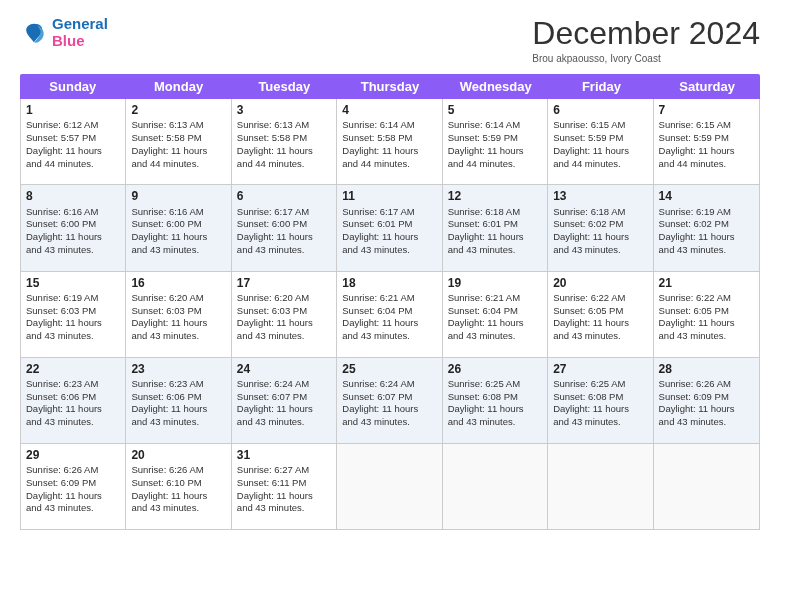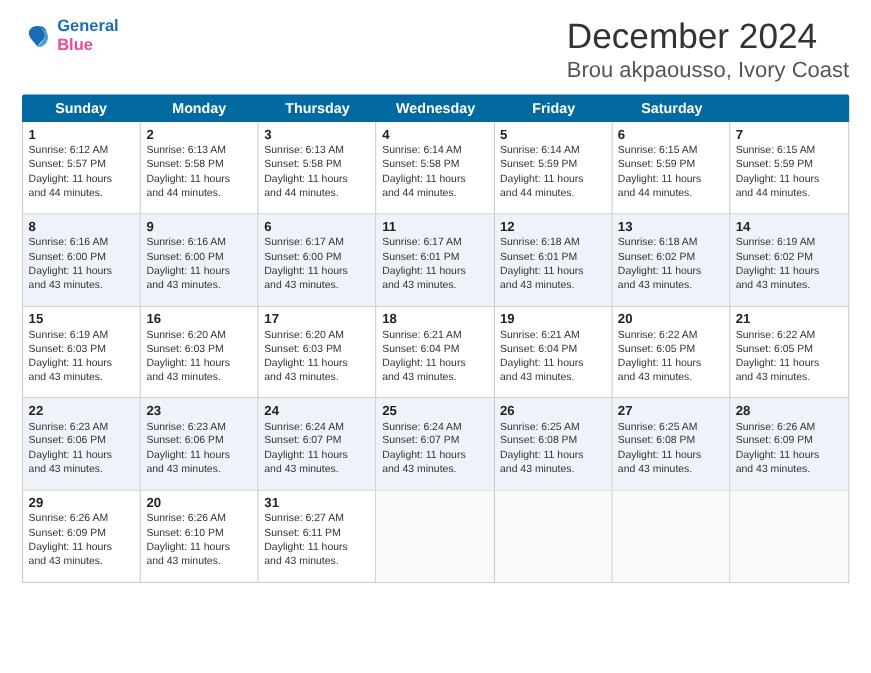--- a/index.html
+++ b/index.html
@@ -6,21 +6,21 @@
     body {
       font-family: Arial, sans-serif;
       background: #fff;
       width: 792px;
       height: 612px;
       overflow: hidden;
     }
     .page {
       width: 792px;
       height: 540px;
-      padding: 16px 20px 10px 20px;
+      padding: 16px 32px 10px 20px;
       display: flex;
       flex-direction: column;
     }
     .header {
       display: flex;
       justify-content: space-between;
       align-items: flex-start;
       margin-bottom: 10px;
     }
     .logo {
@@ -44,33 +44,33 @@
     .title-block {
       text-align: left;
     }
     .main-title {
       font-size: 32px;
       font-weight: 300;
       color: #333;
       line-height: 1.1;
     }
     .subtitle {
-      font-size: 20px;
+      font-size: 10px;
       color: #555;
       margin-top: 2px;
     }
     .calendar {
       flex: 1;
       display: flex;
       flex-direction: column;
     }
     .cal-header-row {
       display: grid;
       grid-template-columns: repeat(7, 1fr);
-      background: #0369a1;
+      background: #8b5cf6;
       border-radius: 2px 2px 0 0;
     }
     .cal-header-cell {
       color: #fff;
       font-size: 13px;
       font-weight: bold;
       text-align: center;
       padding: 5px 4px;
     }
     .cal-body {
@@ -134,20 +134,21 @@
     <div class="title-block">
       <div class="main-title">December 2024</div>
       <div class="subtitle">Brou akpaousso, Ivory Coast</div>
     </div>
   </div>
 
   <div class="calendar">
     <div class="cal-header-row" id="cal-header">
         <div class="cal-header-cell">Sunday</div>
         <div class="cal-header-cell">Monday</div>
+        <div class="cal-header-cell">Tuesday</div>
         <div class="cal-header-cell">Thursday</div>
         <div class="cal-header-cell">Wednesday</div>
         <div class="cal-header-cell">Friday</div>
         <div class="cal-header-cell">Saturday</div>
       </div>
     <div class="cal-body" id="cal-body">
         <div class="cal-week">
           <div class="cal-cell"><span class="day-num">1</span><span>Sunrise: 6:12 AM</span><br><span>Sunset: 5:57 PM</span><br><span>Daylight: 11 hours and&nbsp;44 minutes.</span></div>
           <div class="cal-cell"><span class="day-num">2</span><span>Sunrise: 6:13 AM</span><br><span>Sunset: 5:58 PM</span><br><span>Daylight: 11 hours and&nbsp;44 minutes.</span></div>
           <div class="cal-cell"><span class="day-num">3</span><span>Sunrise: 6:13 AM</span><br><span>Sunset: 5:58 PM</span><br><span>Daylight: 11 hours and&nbsp;44 minutes.</span></div>

